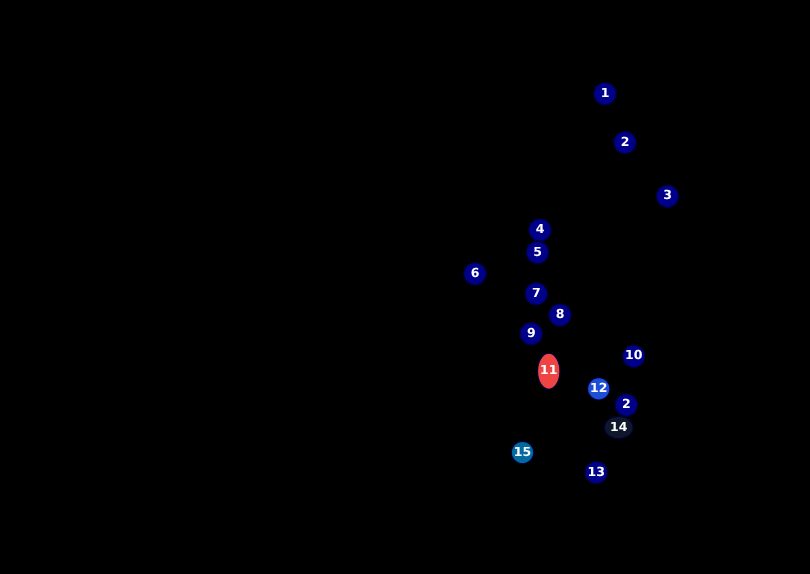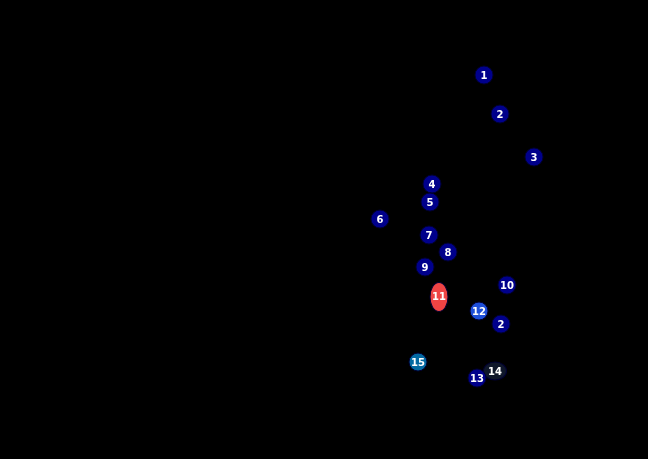--- a/index.html
+++ b/index.html
@@ -40,16 +40,16 @@
     <div class="marker" style="left: 432px; top: 184px; width: 19px; height: 19px; background: rgb(0, 0, 139); color: rgb(255, 255, 255); font-size: 10px;">4</div>
     <div class="marker" style="left: 430px; top: 202px; width: 19px; height: 19px; background: rgb(0, 0, 139); color: rgb(255, 255, 255); font-size: 10px;">5</div>
     <div class="marker" style="left: 380px; top: 219px; width: 19px; height: 19px; background: rgb(0, 0, 139); color: rgb(255, 255, 255); font-size: 10px;">6</div>
     <div class="marker" style="left: 429px; top: 235px; width: 19px; height: 19px; background: rgb(0, 0, 139); color: rgb(255, 255, 255); font-size: 10px;">7</div>
     <div class="marker" style="left: 448px; top: 252px; width: 19px; height: 19px; background: rgb(0, 0, 139); color: rgb(255, 255, 255); font-size: 10px;">8</div>
     <div class="marker" style="left: 425px; top: 267px; width: 19px; height: 19px; background: rgb(0, 0, 139); color: rgb(255, 255, 255); font-size: 10px;">9</div>
     <div class="marker" style="left: 507px; top: 285px; width: 19px; height: 19px; background: rgb(0, 0, 139); color: rgb(255, 255, 255); font-size: 10px;">10</div>
     <div class="marker" style="left: 439px; top: 297px; width: 19px; height: 30px; background: #ef4444; color: rgb(255, 255, 255); font-size: 10px;">11</div>
     <div class="marker" style="left: 479px; top: 311px; width: 19px; height: 19px; background: #1d4ed8; color: rgb(255, 255, 255); font-size: 10px;">12</div>
     <div class="marker" style="left: 501px; top: 324px; width: 19px; height: 19px; background: rgb(0, 0, 139); color: rgb(255, 255, 255); font-size: 10px;">2</div>
-    <div class="marker" style="left: 495px; top: 342px; width: 24px; height: 19px; background: #0f172a; color: rgb(255, 255, 255); font-size: 10px; margin-top: 29px;">14</div>
+    <div class="marker" style="left: 495px; top: 342px; width: 24px; height: 19px; background: #0f172a; color: rgb(255, 255, 255); font-size: 10px;">14</div>
     <div class="marker" style="left: 418px; top: 362px; width: 19px; height: 19px; background: #0369a1; color: rgb(255, 255, 255); font-size: 10px;">15</div>
     <div class="marker" style="left: 477px; top: 378px; width: 19px; height: 19px; background: rgb(0, 0, 139); color: rgb(255, 255, 255); font-size: 10px;">13</div>
   </div>
 
 </body></html>

